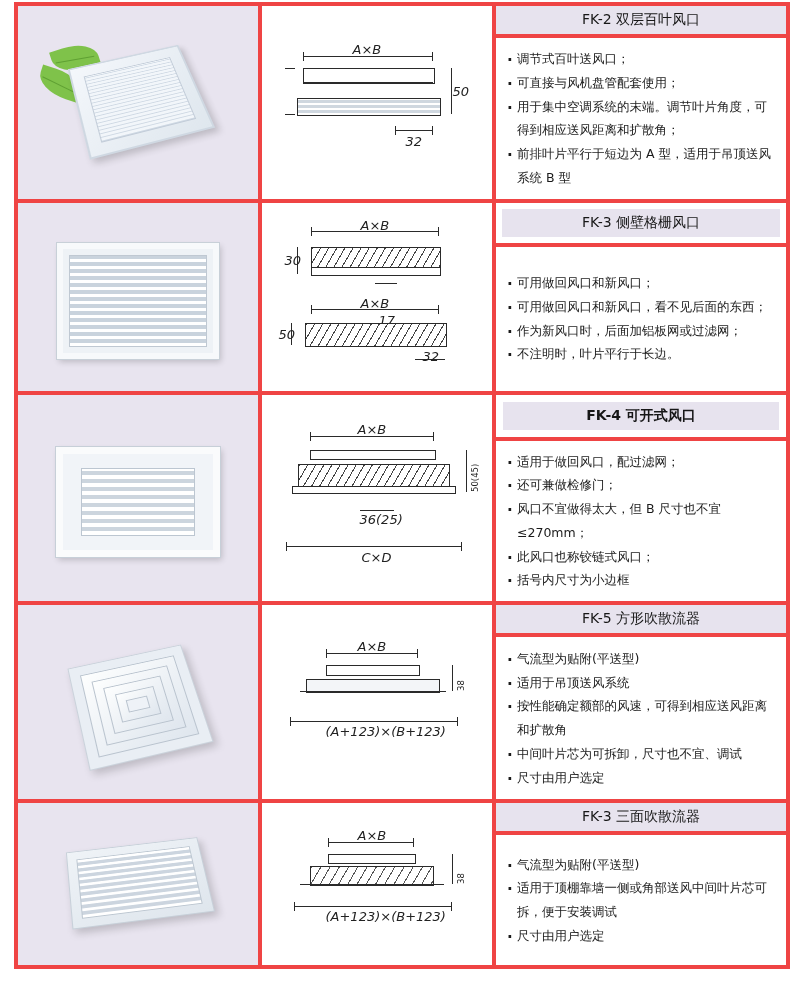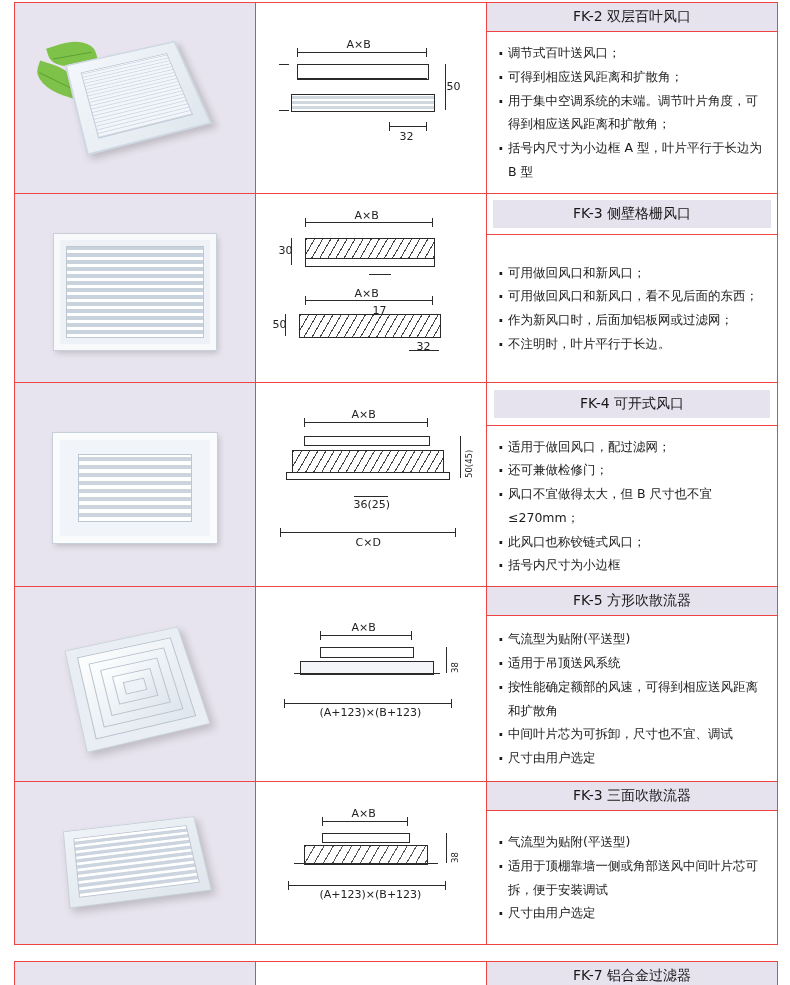--- a/index.html
+++ b/index.html
@@ -10,21 +10,21 @@
   .watermark{position:absolute;pointer-events:none;z-index:5;opacity:.30;}
   .wm-text{font-family:"DejaVu Sans",sans-serif;color:#b9c3d8;font-weight:bold;white-space:nowrap;}
   .wm-big{font-size:54px;letter-spacing:4px;color:#c2cadb;}
   .wm-su{font-size:86px;font-style:italic;color:#c9d1e0;font-family:"Liberation Serif",serif;}
   .wm-sub{font-size:11px;letter-spacing:3px;color:#c9d1e0;}
   .wm-logo{font-size:30px;color:#c9d1e0;}
   .wm-circle{border:3px solid #c9d1e0;border-radius:50%;width:86px;height:86px;}
 
   
   .tbl{border-collapse:collapse;width:760px;margin:0 14px;table-layout:fixed;position:relative;z-index:10;}
-  .tbl td{border:1px solid #ef4444;vertical-align:middle;padding:0;}
+  .tbl td{border:4px solid #ef4444;vertical-align:middle;padding:0;}
   .col-img{width:240px;background:#e8e4ef;}
   .col-dim{width:230px;background:#ffffff;}
   .col-txt{width:290px;background:#ffffff;}
 
   .title-cell{background:#e7e3ee;border:1px solid #b9b9c4;text-align:center;font-size:14px;color:#171717;
               padding:5px 0;font-family:"DejaVu Sans",sans-serif;}
   .desc{padding:9px 8px 9px 10px;font-size:12.5px;line-height:1.9;font-family:"DejaVu Sans",sans-serif;color:#1a1a1a;}
   .desc .li{position:relative;padding-left:11px;}
   .desc .li:before{content:"·";position:absolute;left:1px;top:-1px;font-weight:bold;font-size:15px;}
 
@@ -65,21 +65,21 @@
 
   
   .fk6{width:136px;height:86px;background:linear-gradient(160deg,#eff3f7,#dfe6ed);border:1px solid #c7d0d9;
        transform:perspective(520px) rotateX(30deg) rotateZ(-8deg);box-shadow:3px 5px 8px rgba(0,0,0,.18);}
   .fk6 .inner{position:absolute;inset:9px;background:repeating-linear-gradient(0deg,#ffffff 0 3px,#ccd5df 3px 7px);
        border:1px solid #bdc7d1;}
 
   
   .dwg{position:relative;font-family:"DejaVu Sans",sans-serif;font-size:8.5px;color:#222;margin:0 auto;}
   .ln{position:absolute;background:#2a2a2a;}
-  .lbl{position:absolute;white-space:nowrap;font-size:11px;}
+  .lbl{position:absolute;white-space:nowrap;font-size:13px;font-style:italic;}
   .lblv{position:absolute;white-space:nowrap;font-size:8.5px;transform:rotate(-90deg);transform-origin:left top;}
   .box{position:absolute;border:1px solid #2a2a2a;}
   .truncated{font-size:12.5px;font-family:"DejaVu Sans",sans-serif;padding-left:10px;}
 </style>
 </head>
 <body>
 
 <div class="page">
 
   <div class="watermark" style="left:330px;top:10px;">
@@ -152,23 +152,23 @@
         </div>
       </td>
       <td class="col-txt" style="padding:0;height:22px;">
         <div class="title-cell" style="border:none;">FK-2 双层百叶风口</div>
       </td>
     </tr>
     <tr>
       <td class="col-txt">
         <div class="desc">
           <div class="li">调节式百叶送风口；</div>
-          <div class="li">可得到相应送风距离和扩散角；</div>
+          <div class="li">可直接与风机盘管配套使用；</div>
           <div class="li">用于集中空调系统的末端。调节叶片角度，可得到相应送风距离和扩散角；</div>
-          <div class="li">括号内尺寸为小边框 A 型，叶片平行于长边为 B 型</div>
+          <div class="li">前排叶片平行于短边为 A 型，适用于吊顶送风系统 B 型</div>
         </div>
       </td>
     </tr>
 
     <tr>
       <td class="col-img" rowspan="2">
         <div class="imgcell" style="position:relative;height:172px;">
           <div class="prod fk3" style="margin-top:32px"><div class="inner"></div></div>
         </div>
       </td>
@@ -233,21 +233,21 @@
             <div class="lblv" style="left:200px;top:84px;">50(45)</div>
             <div class="ln" style="left:90px;top:102px;width:34px;height:1px;"></div>
             <div class="lbl" style="left:90px;top:104px;">36(25)</div>
             <div class="ln" style="left:16px;top:138px;width:176px;height:1px;"></div>
             <div class="ln" style="left:16px;top:134px;width:1px;height:9px;"></div>
             <div class="ln" style="left:191px;top:134px;width:1px;height:9px;"></div>
             <div class="lbl" style="left:92px;top:142px;">C×D</div>
           </div>
         </div>
       </td>
-      <td class="col-txt" style="padding:7px;height:22px;">
+      <td class="col-txt" style="padding:7px;height:22px;font-weight:bold;">
         <div class="title-cell" style="border:none;">FK-4 可开式风口</div>
       </td>
     </tr>
     <tr>
       <td class="col-txt">
         <div class="desc">
           <div class="li">适用于做回风口，配过滤网；</div>
           <div class="li">还可兼做检修门；</div>
           <div class="li">风口不宜做得太大，但 B 尺寸也不宜≤270mm；</div>
           <div class="li">此风口也称铰链式风口；</div>

